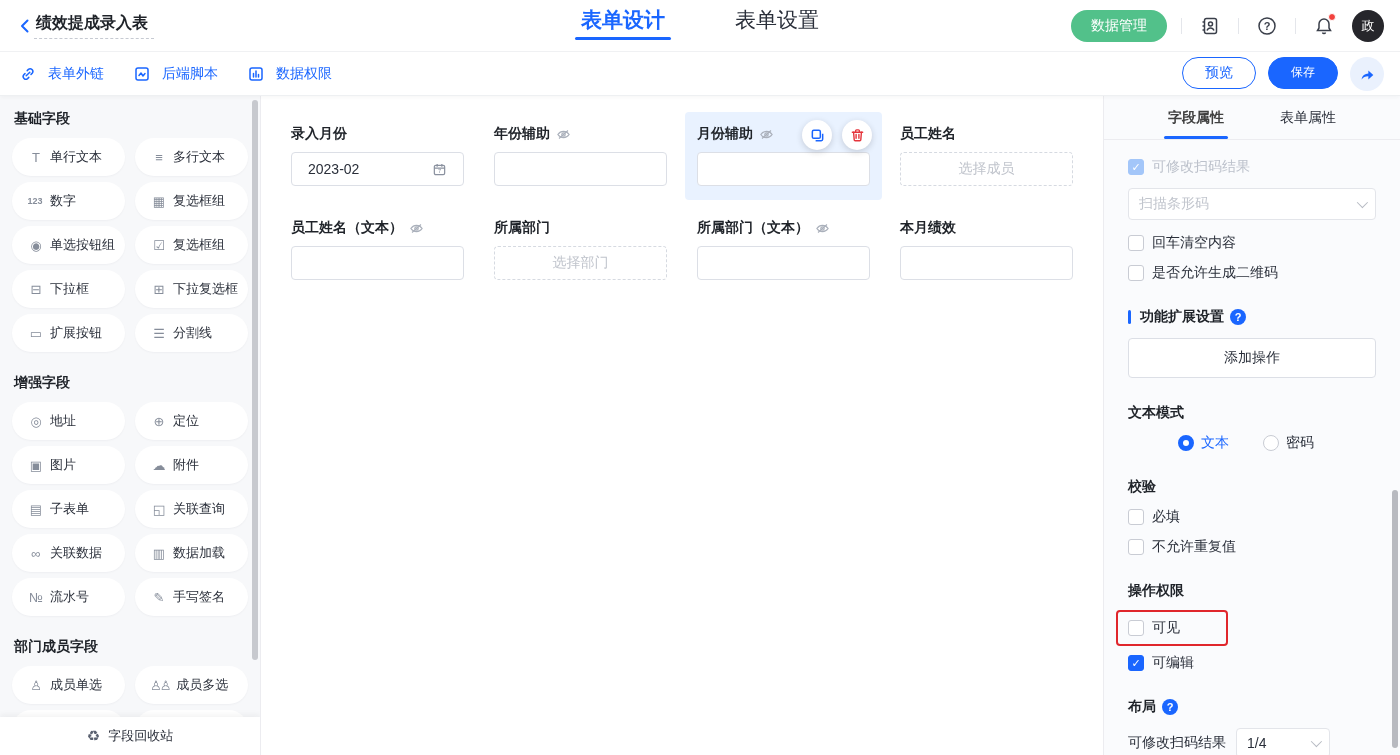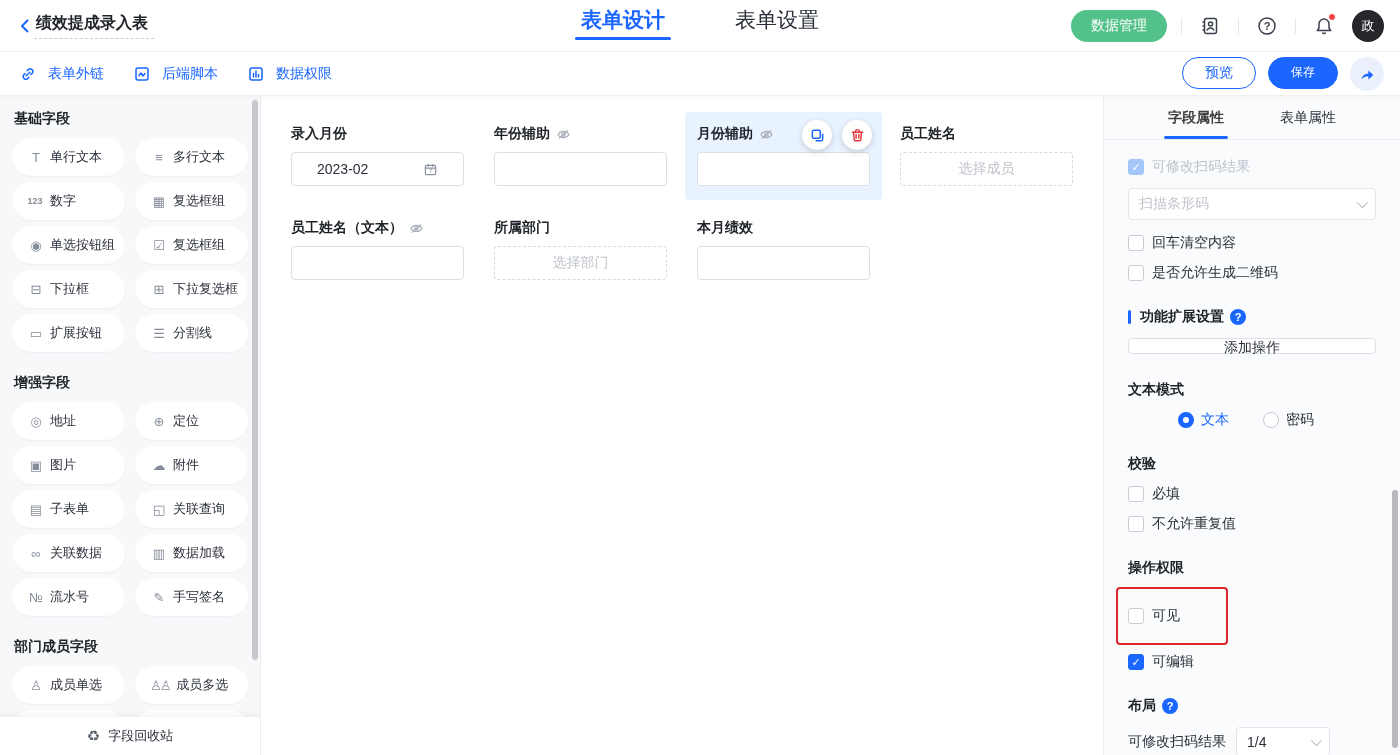--- a/index.html
+++ b/index.html
@@ -54,21 +54,21 @@
   .fields { display:grid; grid-template-columns:repeat(4,1fr); gap:6px; }
   .field { position:relative; padding:10px 12px 14px 12px; border-radius:4px; cursor:pointer; }
   .field.selected { background:#e9f2ff; }
   .f-head { display:flex; align-items:center; gap:6px; height:24px; margin-bottom:6px; }
   .f-label { font-size:14px; font-weight:700; color:#1f2329; white-space:nowrap; }
   .eye { display:flex; align-items:center; color:#aab0bb; }
   .f-actions { position:absolute; top:8px; right:10px; display:flex; gap:10px; }
   .act { width:30px; height:30px; border-radius:50%; border:none; background:#fff; box-shadow:0 2px 6px rgba(31,35,41,.18); display:flex; align-items:center; justify-content:center; cursor:pointer; }
   .f-input { height:34px; border-radius:4px; background:#fff; }
   .f-input.plain { border:1px solid #dcdfe6; }
-  .f-input.date { border:1px solid #dcdfe6; display:flex; align-items:center; padding:0 25px; color:#2a2f3a; font-size:14px; }
+  .f-input.date { border:1px solid #dcdfe6; display:flex; align-items:center; padding:0 16px; color:#2a2f3a; font-size:14px; }
   .f-input.date .cal { margin-left:auto; color:#8a919f; display:flex; }
   .f-input.dashed { border:1px dashed #d6dae1; display:flex; align-items:center; justify-content:center; }
   .f-input .ph { color:#c0c4cc; font-size:14px; }
 
   
   .props { position:relative; width:296px; height:659px; background:#fafbfd; flex:none; overflow:hidden; }
   .props-tabs { display:flex; justify-content:center; gap:56px; height:44px; border-bottom:1px solid #ececf0; }
   .ptab { position:relative; display:flex; align-items:center; font-size:14px; color:#2a2f3a; cursor:pointer; }
   .ptab.active { color:#404040; font-weight:600; }
   .ptab.active::after { content:""; position:absolute; left:-4px; right:-4px; bottom:0; height:3px; background:#1a66ff; border-radius:2px; }
@@ -79,28 +79,28 @@
   .cb.checked.disabled { background:#a3c6f9; border-color:#a3c6f9; cursor:default; }
   .lbl { font-size:14px; color:#2a2f3a; }
   .lbl.disabled { color:#bcc1cb; }
   .select { display:flex; align-items:center; height:32px; border:1px solid #e3e5ea; border-radius:4px; background:#fff; padding:0 10px; font-size:14px; cursor:pointer; }
   .select.full { width:248px; margin:0 0 14px 0; }
   .select .sel-txt { color:#c1c5cd; }
   .select .chev { margin-left:auto; width:8px; height:8px; border-right:1.5px solid #b6bac2; border-bottom:1.5px solid #b6bac2; transform:rotate(45deg) translateY(-2px); }
   .sec-head { display:flex; align-items:center; gap:6px; font-size:14px; font-weight:700; color:#1f2329; margin:26px 0 12px 0; }
   .sec-head.barred::before { content:""; width:3px; height:14px; background:#1a66ff; border-radius:2px; margin-right:3px; }
   .qmark { width:16px; height:16px; border-radius:50%; background:#1a66ff; color:#fff; font-size:11px; font-weight:700; display:flex; align-items:center; justify-content:center; cursor:pointer; }
-  .btn-add { width:248px; height:16px; background:#fff; border:1px solid #dcdfe6; border-radius:4px; font-size:14px; color:#2a2f3a; cursor:pointer; }
+  .btn-add { width:248px; height:40px; background:#fff; border:1px solid #dcdfe6; border-radius:4px; font-size:14px; color:#2a2f3a; cursor:pointer; }
   .radio-row { display:flex; align-items:center; gap:34px; margin:0 0 0 50px; }
   .radio { display:flex; align-items:center; gap:7px; cursor:pointer; }
   .rdot { width:16px; height:16px; border-radius:50%; border:1px solid #c9ccd4; background:#fff; flex:none; }
   .rdot.sel { border:5px solid #1a66ff; }
   .radio .r-lbl { font-size:14px; color:#2a2f3a; }
   .radio.sel .r-lbl { color:#1a66ff; }
-  .red-box { display:inline-flex; align-items:center; gap:8px; border:2.5px solid #e0262c; border-radius:4px; padding:18px 10px; margin:-2px 0 8px -12px; min-width:112px; }
+  .red-box { display:inline-flex; align-items:center; gap:8px; border:2.5px solid #e0262c; border-radius:4px; padding:7px 10px; margin:-2px 0 8px -12px; min-width:112px; }
   .layout-row { display:flex; align-items:center; gap:10px; margin-top:2px; }
   .select.small { width:94px; height:30px; }
   .select.small .sel-val { color:#2a2f3a; }
   .props-scrollbar { position:absolute; right:2px; top:394px; width:6px; height:258px; border-radius:3px; background:#b8bac0; }
 
   svg { display:block; }
 </style>
 </head>
 <body>
 
@@ -407,20 +407,36 @@
               <span class="f-label">所属部门</span>
 
             </div>
 
             <div class="f-input dashed">
               <span class="ph">选择部门</span>
             </div>
           </div>
           <div class="field">
             <div class="f-head">
+              <span class="f-label">所属部门（文本）</span>
+              <span class="eye">
+                <svg width="15" height="15" viewBox="0 0 16 16" fill="none" stroke="#aab0bb" stroke-width="1.3">
+                  <path d="M2 8s2.2-3.4 6-3.4S14 8 14 8s-2.2 3.4-6 3.4S2 8 2 8z"></path>
+                  <circle cx="8" cy="8" r="1.8"></circle>
+                  <path d="M3.2 12.2 12.8 3.8"></path>
+                </svg>
+              </span>
+
+            </div>
+
+            <div class="f-input plain"></div>
+
+          </div>
+          <div class="field">
+            <div class="f-head">
               <span class="f-label">本月绩效</span>
 
             </div>
 
             <div class="f-input plain"></div>
 
           </div>
         </div>
     </main>
 

